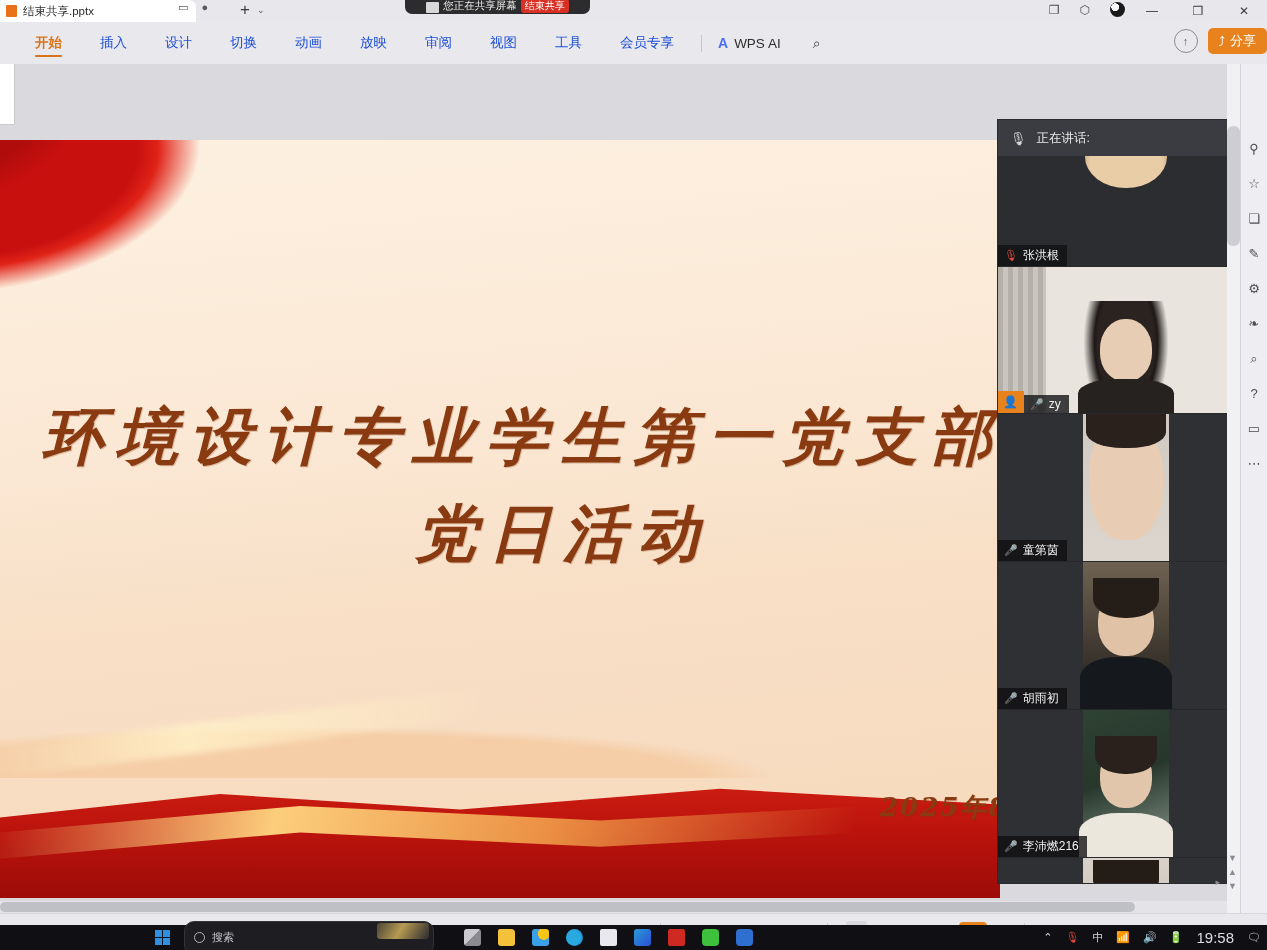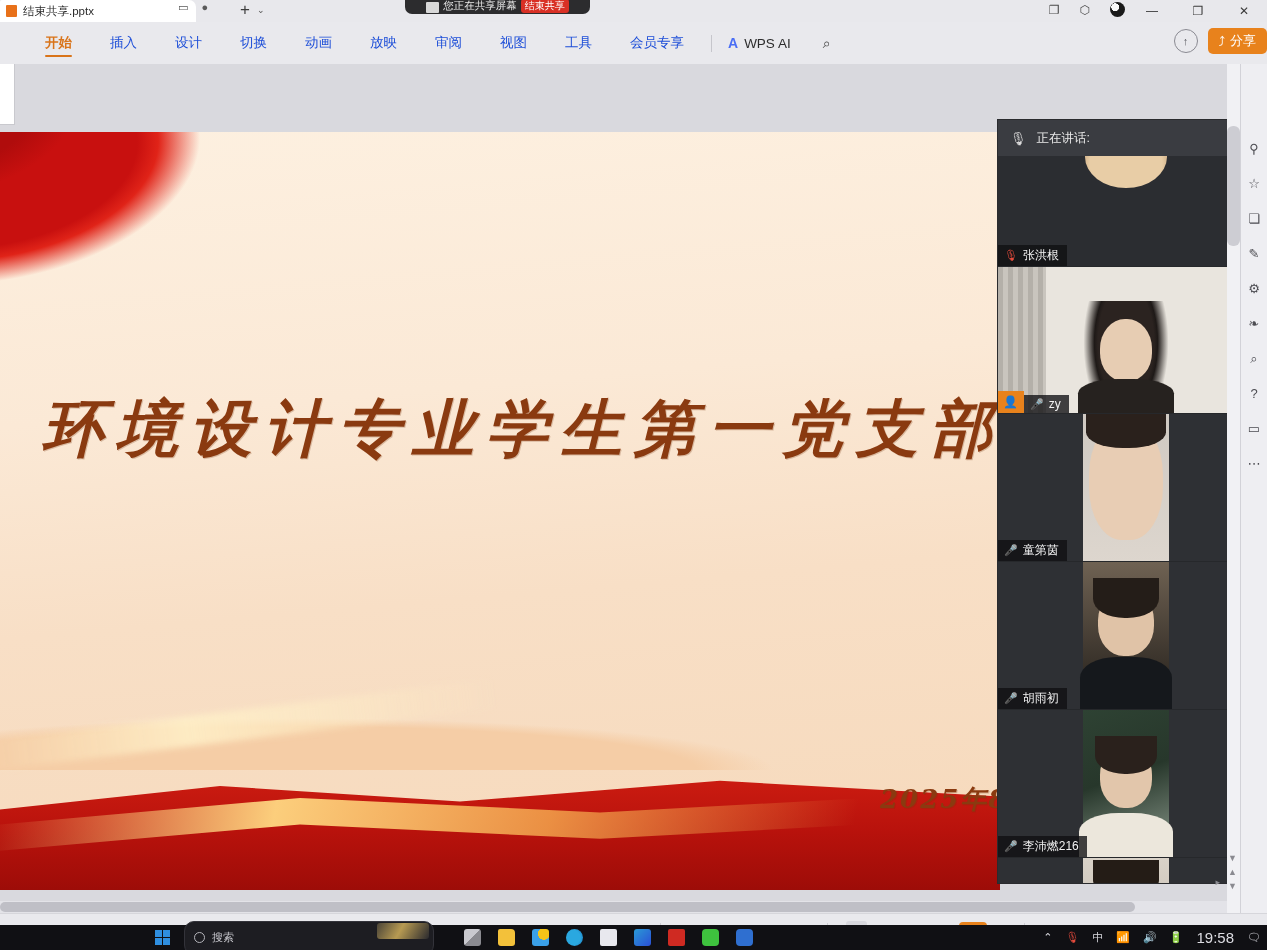--- a/index.html
+++ b/index.html
@@ -39,21 +39,21 @@
   .wintools{position:absolute;right:142px;top:2px;display:flex;align-items:center;gap:20px;}
   .wintools .wi{color:#4a4a4a;font-size:12px;line-height:1;}
   .avatarTop{width:15px;height:15px;border-radius:50%;background:
       radial-gradient(circle at 35% 35%,#fafafa 0 28%,#1a1a1a 29% 100%);}
   .winctl{position:absolute;right:0;top:0;display:flex;}
   .winctl div{width:46px;height:21px;display:flex;align-items:center;justify-content:center;
     font-size:12px;color:#3a3a3a;}
 
   
   .ribbon{flex:0 0 42px;background:#e9e9ed;position:relative;display:flex;align-items:center;}
-  .menu{display:flex;align-items:center;gap:0;padding-left:26px;}
+  .menu{display:flex;align-items:center;gap:0;padding-left:16px;}
   .menu .mi{
     font-size:13.5px;color:#1d4ed8;padding:0 19px;height:40px;display:flex;
     align-items:center;position:relative;white-space:nowrap;
   }
   .menu .mi.active{color:#d9741a;font-weight:bold;}
   .menu .mi.active:after{
     content:"";position:absolute;left:19px;right:19px;bottom:6px;height:2.5px;background:#d9741a;border-radius:2px;
   }
   .sep{width:1px;height:17px;background:#c6c6cc;margin:0 8px;}
   .aibtn{display:flex;align-items:center;gap:6px;padding:0 8px;font-size:13.5px;color:#2d2d2d;}
@@ -64,21 +64,21 @@
     display:flex;align-items:center;justify-content:center;color:#55555c;font-size:11px;}
   .sharebtn{background:#e8821c;color:#fff;border-radius:5px;height:26px;display:flex;
     align-items:center;gap:5px;padding:0 11px;font-size:13px;white-space:nowrap;}
 
   
   .workarea{flex:1 1 auto;position:relative;background:#d9d9de;overflow:hidden;}
   .thumbpanel{position:absolute;left:0;top:0;width:14px;height:60px;background:#fff;
     border-right:1px solid #c9c9ce;border-bottom:1px solid #c9c9ce;}
 
   
-  .slide{position:absolute;left:0;top:68px;width:1000px;height:758px;overflow:hidden;
+  .slide{position:absolute;left:0;top:76px;width:1000px;height:758px;overflow:hidden;
     background:linear-gradient(175deg,#fdf0e0 0%,#fbe9d6 35%,#f8dfc6 60%,#f6d9bb 100%);}
   .slide .redswoop{position:absolute;left:-60px;top:-20px;width:420px;height:240px;
     background:radial-gradient(ellipse 300px 170px at 10% 10%,#c8100f 0 55%,#e02318 62%,rgba(224,35,24,0) 76%);
     transform:rotate(-6deg);}
   .slide .redswoop2{position:absolute;left:-80px;top:-40px;width:300px;height:190px;
     background:radial-gradient(ellipse 200px 130px at 0% 0%,#b00c0c 0 60%,rgba(176,12,12,0) 80%);}
   .slide .mount{position:absolute;left:0;right:0;bottom:0;height:230px;
     background:
       radial-gradient(ellipse 700px 120px at 25% 100%,#f3c79c 0 60%,rgba(243,199,156,0) 70%),
       radial-gradient(ellipse 600px 100px at 75% 100%,#f0bd8d 0 60%,rgba(240,189,141,0) 72%),
@@ -248,20 +248,21 @@
     <div class="slide">
       <div class="redswoop"></div>
       <div class="redswoop2"></div>
       <div class="mountwave"></div>
       <div class="mount"></div>
       <div class="botred"></div>
       <div class="botglow"></div>
       <div class="lightstreak"></div>
 
       <div class="title1">环境设计专业学生第一党支部</div>
+      <div class="title2">党日活动</div>
       <div class="sdate">2025年8月</div>
     </div>
 
     <div class="meet">
       <div class="mhead">
         <span class="mic">🎙</span>
         <span class="lbl">正在讲话:</span>
         <span class="dots">⋯</span>
       </div>
 

